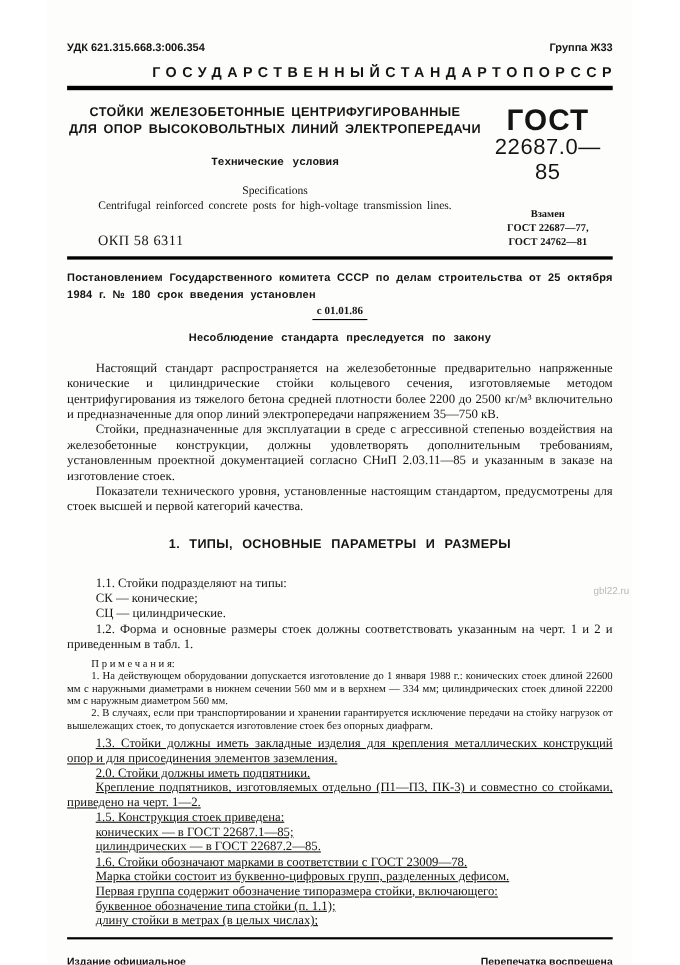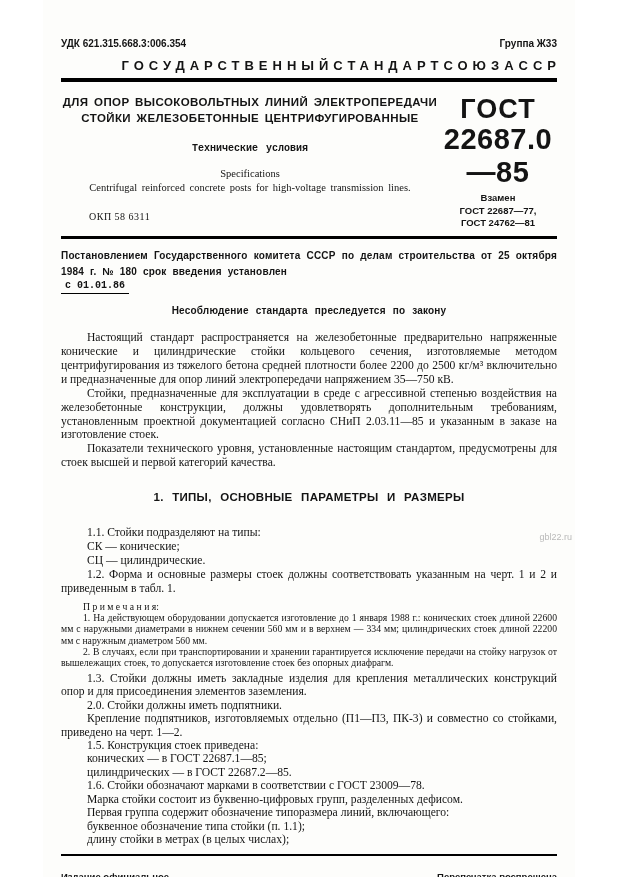--- a/index.html
+++ b/index.html
@@ -38,56 +38,56 @@
   .title-right{flex:1;text-align:center;}
   .title-ru{
     font-family:"Liberation Sans",sans-serif;font-weight:bold;
     font-size:11.5px;line-height:1.4;letter-spacing:.4px;word-spacing:2px;
   }
   .subtitle-ru{
     font-family:Liberation Mono, monospace;font-weight:bold;
     font-size:10px;margin-top:17px;word-spacing:2px;
   }
   .title-en{font-size:10.5px;line-height:1.3;margin-top:13px;word-spacing:2px;}
-  .okp{ text-align:left;padding-left:28px;margin-top:17px;font-size:10px;letter-spacing:.5px;}
+  .okp{ text-align:left;padding-left:28px;margin-top:17px;font-size:13px;letter-spacing:.5px;}
 
   .gost-label{font-family:"Liberation Sans",sans-serif;font-weight:bold;font-size:27px;line-height:1.0;margin-top:2px;letter-spacing:1px;}
-  .gost-number{font-family:"Liberation Sans",sans-serif;font-weight:bold;font-size:29px;line-height:1.15;letter-spacing:.5px;}
-  .replaces{font-family:Liberation Sans, sans-serif;font-weight:bold;font-size:9.5px;line-height:1.35;margin-top:2px;}
+  .gost-number{font-family:"Liberation Sans",sans-serif;font-weight:normal;font-size:20px;line-height:1.15;letter-spacing:.5px;}
+  .replaces{font-family:Liberation Serif, serif;font-weight:bold;font-size:9.5px;line-height:1.35;margin-top:20px;}
 
   
   .decree{
     margin:9px 18px 0 18px;
     font-family:"Liberation Sans",sans-serif;font-weight:bold;
     font-size:10px;line-height:1.55;
     text-align:justify;word-spacing:3px;letter-spacing:.2px;
   }
-  .decree-date-row{ text-align:left;margin:1px 18px 0 18px;
-    font-family:Liberation Mono, monospace;font-weight:bold;font-size:10px;}
+  .decree-date-row{ text-align:center;margin:1px 18px 0 18px;
+    font-family:Liberation Serif, serif;font-weight:bold;font-size:10px;}
   .decree-date{display:inline-block;border-bottom:1.5px solid #000;padding:0 4px 2px 4px;}
   .law-notice{
     text-align:center;margin-top:11px;
     font-family:"Liberation Sans",sans-serif;font-weight:bold;
     font-size:10px;word-spacing:4px;letter-spacing:.2px;
   }
 
   
   .bodytext{margin:15px 18px 0 18px;font-size:11.6px;line-height:1.2;text-align:justify;}
   .bodytext p{margin:0;text-indent:26px;}
   .section-heading{
     text-align:center;margin-top:21px;
     font-family:"Liberation Sans",sans-serif;font-weight:bold;
     font-size:11.5px;word-spacing:5px;letter-spacing:.3px;
   }
   .items{margin:23px 18px 0 18px;font-size:11.6px;line-height:1.2;text-align:justify;}
   .items p{margin:0;text-indent:26px;}
   .notes{margin:5px 18px 0 18px;font-size:9.7px;line-height:1.17;text-align:justify;}
   .notes p{margin:0;text-indent:22px;}
   .items2{margin:3px 18px 0 18px;font-size:11.6px;line-height:1.16;text-align:justify;}
-  .items2 p{margin:0;text-indent:26px;}
+  .items2 p{margin:0;text-indent:26px;text-decoration:underline;}
 
   
   .footer-row{
     display:flex;justify-content:space-between;
     padding:15px 18px 0 18px;
     font-family:"Liberation Sans",sans-serif;font-weight:bold;font-size:9.5px;
   }
   .publisher-row{text-align:right;padding-right:18px;margin-top:3px;font-size:11.5px;letter-spacing:.6px;}
   .copyright{font-size:12px;}
   .page-num{text-align:right;padding-right:30px;margin-top:11px;font-size:10.5px;}
@@ -104,31 +104,31 @@
 <div class="page">
 
   <div class="udk-row">
     <span>УДК 621.315.668.3:006.354</span>
     <span>Группа Ж33</span>
   </div>
 
   <div class="state-row">
     <span>ГОСУДАРСТВЕННЫЙ</span>
     <span>СТАНДАРТ</span>
-    <span>СОЮЗА</span>
+    <span>ОПОР</span>
     <span>ССР</span>
   </div>
 
   <div class="rule-thick"></div>
 
   <div class="title-cols">
     <div class="title-left">
       <div class="title-ru">
+        <div>СТОЙКИ ЖЕЛЕЗОБЕТОННЫЕ ЦЕНТРИФУГИРОВАННЫЕ</div>
         <div>ДЛЯ ОПОР ВЫСОКОВОЛЬТНЫХ ЛИНИЙ ЭЛЕКТРОПЕРЕДАЧИ</div>
-        <div>СТОЙКИ ЖЕЛЕЗОБЕТОННЫЕ ЦЕНТРИФУГИРОВАННЫЕ</div>
       </div>
       <div class="subtitle-ru">Технические условия</div>
       <div class="title-en">
         <div>Specifications</div>
         <div>Centrifugal reinforced concrete posts for high-voltage transmission lines.</div>
       </div>
       <div class="okp">ОКП 58 6311</div>
     </div>
     <div class="title-right">
       <div class="gost-label">ГОСТ</div>
@@ -173,21 +173,21 @@
 
   <div class="items2">
     <p>1.3. Стойки должны иметь закладные изделия для крепления металлических конструкций опор и для присоединения элементов заземления.</p>
     <p>2.0. Стойки должны иметь подпятники.</p>
     <p>Крепление подпятников, изготовляемых отдельно (П1—П3, ПК-3) и совместно со стойками, приведено на черт. 1—2.</p>
     <p>1.5. Конструкция стоек приведена:</p>
     <p>конических — в ГОСТ 22687.1—85;</p>
     <p>цилиндрических — в ГОСТ 22687.2—85.</p>
     <p>1.6. Стойки обозначают марками в соответствии с ГОСТ 23009—78.</p>
     <p>Марка стойки состоит из буквенно-цифровых групп, разделенных дефисом.</p>
-    <p>Первая группа содержит обозначение типоразмера линий, включающего:</p>
+    <p>Первая группа содержит обозначение типоразмера стойки, включающего:</p>
     <p>буквенное обозначение типа стойки (п. 1.1);</p>
     <p>длину стойки в метрах (в целых числах);</p>
   </div>
 
   <div class="rule-thin"></div>
 
   <div class="footer-row">
     <span>Издание официальное</span>
     <span>Перепечатка воспрещена</span>
   </div>

